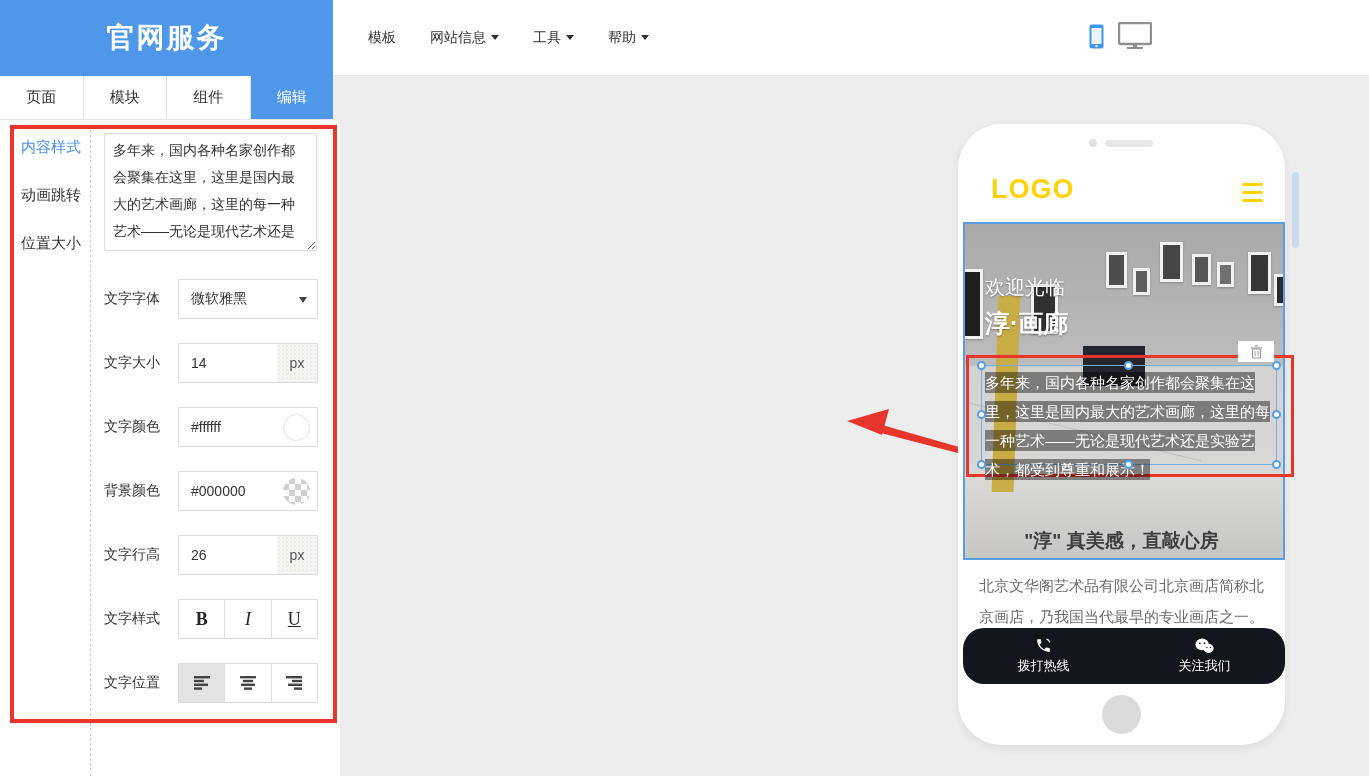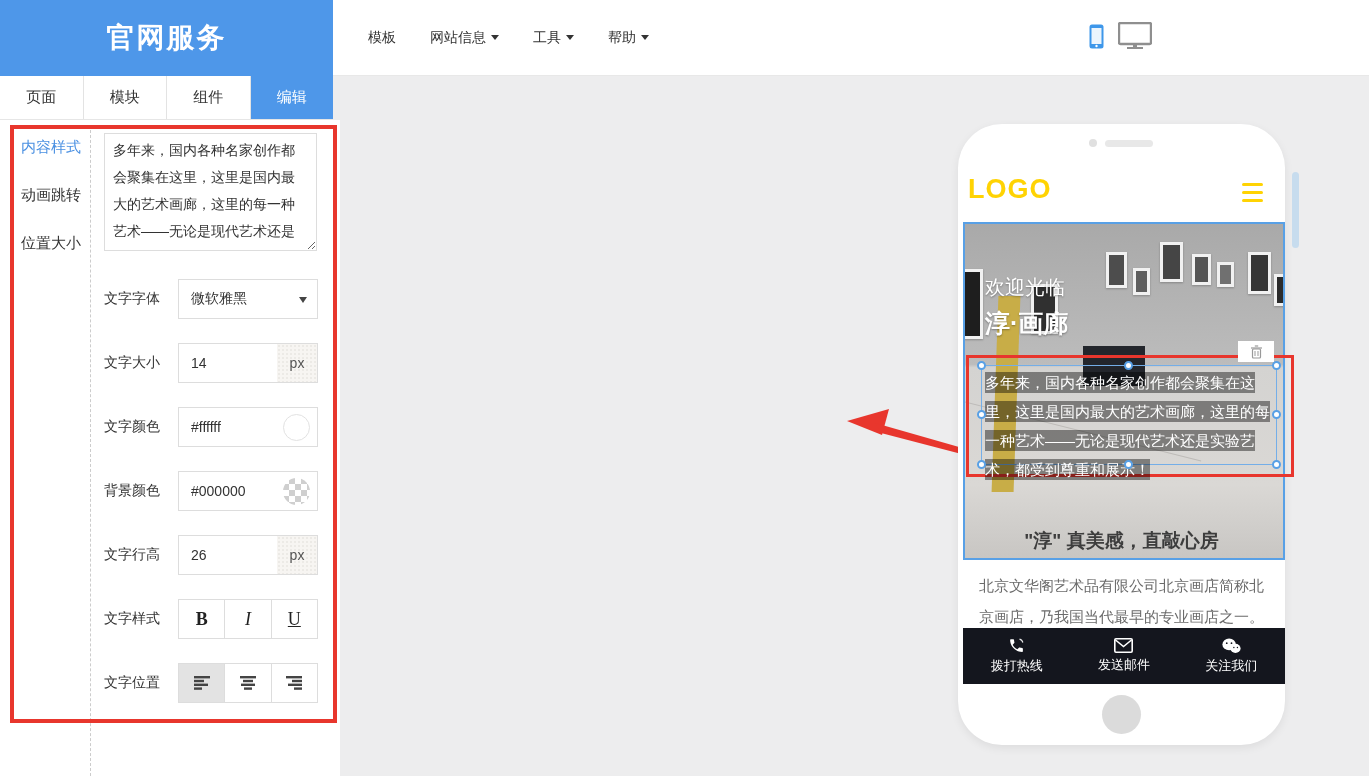--- a/index.html
+++ b/index.html
@@ -67,21 +67,21 @@
 
   
   .preview-scrollbar { position:absolute; left:959px; top:96px; width:7px; height:76px;
     background:#c7dcee; border-radius:4px; cursor:pointer; }
 
   
   .phone { position:absolute; left:625px; top:48px; width:327px; height:621px; background:#fff;
     border-radius:44px; box-shadow:0 3px 10px rgba(0,0,0,0.07); }
   .speaker-dot { position:absolute; left:131px; top:15px; width:8px; height:8px; border-radius:50%; background:#e0e0e0; }
   .speaker-bar { position:absolute; left:147px; top:16px; width:48px; height:7px; border-radius:4px; background:#e8e8e8; }
-  .site-logo { position:absolute; left:10px; top:50px; font-size:27px; font-weight:bold; color:#ffd303; letter-spacing:1px; }
+  .site-logo { position:absolute; left:33px; top:50px; font-size:27px; font-weight:bold; color:#ffd303; letter-spacing:1px; }
   .hamburger { position:absolute; right:22px; top:59px; cursor:pointer; }
   .hamburger i { display:block; width:21px; height:3px; background:#ffd303; border-radius:2px; margin-bottom:5px; }
 
   .hero { position:absolute; left:5px; top:98px; width:322px; height:338px; border:2px solid #58a0e6; }
   .hero-img { position:relative; width:100%; height:100%; overflow:hidden;
     background:linear-gradient(180deg,#a9a9a9 0%,#bcbcbc 42%,#d4d3d1 43%,#dad8d5 78%,#c8c6c3 100%); }
   .frame { position:absolute; border:3px solid #f1f1f1; box-shadow:0 1px 2px rgba(0,0,0,.25); }
   .yellow-strip { position:absolute; left:30px; top:72px; width:22px; height:196px; background:#c8ad47; transform:skewX(-2deg); }
   .bench { position:absolute; left:118px; top:122px; width:62px; height:40px; background:#23262c; }
   .floor-line { position:absolute; left:-20px; top:205px; width:260px; height:1px; background:#bdbbb8; transform:rotate(14deg); }
@@ -101,21 +101,21 @@
   .h-bl{left:-5px;bottom:-5px} .h-bc{left:calc(50% - 5px);bottom:-5px} .h-br{right:-5px;bottom:-5px}
   .trash-btn { position:absolute; left:280px; top:217px; width:36px; height:21px; background:#fff;
     z-index:10; display:flex; align-items:center; justify-content:center; cursor:pointer; }
 
   .section-heading { position:absolute; left:0; top:404px; width:100%; text-align:center;
     font-size:19px; font-weight:bold; color:#3d3d3d; }
   .section-paragraph { position:absolute; left:21px; top:446px; width:286px; height:62px; overflow:hidden;
     font-size:15px; line-height:31px; color:#6b6b6b; }
 
   .bottom-bar { position:absolute; left:5px; top:504px; width:322px; height:56px; background:#14161e;
-    display:flex; z-index:6; }
+    display:flex; z-index:6;border-radius:21px; }
   .bb-item { flex:1; display:flex; flex-direction:column; align-items:center; justify-content:center;
     color:#fff; cursor:pointer; }
   .bb-item svg { margin-bottom:3px; }
   .bb-label { font-size:13px; }
   .home-btn { position:absolute; left:144px; top:571px; width:39px; height:39px; border-radius:50%;
     background:#dbdbdb; cursor:pointer; }
 </style>
 </head>
 <body>
 
@@ -236,27 +236,20 @@
 
     <div class="bottom-bar">
       <div class="bb-item">
         <svg width="17" height="17" viewBox="0 0 24 24">
           <path fill="#fff" d="M6.62 10.79c1.44 2.83 3.76 5.14 6.59 6.59l2.2-2.2c.27-.27.67-.36 1.02-.24 1.12.37 2.33.57 3.57.57.55 0 1 .45 1 1V20c0 .55-.45 1-1 1C10.61 21 3 13.39 3 4c0-.55.45-1 1-1h3.5c.55 0 1 .45 1 1 0 1.25.2 2.45.57 3.57.11.35.03.74-.25 1.02l-2.2 2.2z"></path>
           <path fill="#fff" d="M16 4c2 .5 3.5 2 4 4l1.8-.5C21.1 4.9 19.1 2.9 16.5 2.2L16 4z" opacity="0.9"></path>
         </svg>
         <span class="bb-label">拨打热线</span>
       </div>
       <div class="bb-item">
-        <svg width="19" height="15" viewBox="0 0 19 15">
-          <rect x="0.8" y="0.8" width="17.4" height="13.4" rx="1.2" fill="none" stroke="#fff" stroke-width="1.6"></rect>
-          <polyline points="1.5,2 9.5,8.5 17.5,2" fill="none" stroke="#fff" stroke-width="1.6"></polyline>
-        </svg>
-        <span class="bb-label">发送邮件</span>
-      </div>
-      <div class="bb-item">
         <svg width="19" height="16" viewBox="0 0 24 20">
           <ellipse cx="9" cy="8" rx="8.5" ry="7.5" fill="#fff"></ellipse>
           <ellipse cx="17" cy="13" rx="6.5" ry="5.8" fill="#fff"></ellipse>
           <circle cx="6" cy="6.5" r="1.1" fill="#14161e"></circle>
           <circle cx="12" cy="6.5" r="1.1" fill="#14161e"></circle>
           <circle cx="15" cy="12" r="0.9" fill="#14161e"></circle>
           <circle cx="19.5" cy="12" r="0.9" fill="#14161e"></circle>
         </svg>
         <span class="bb-label">关注我们</span>
       </div>

